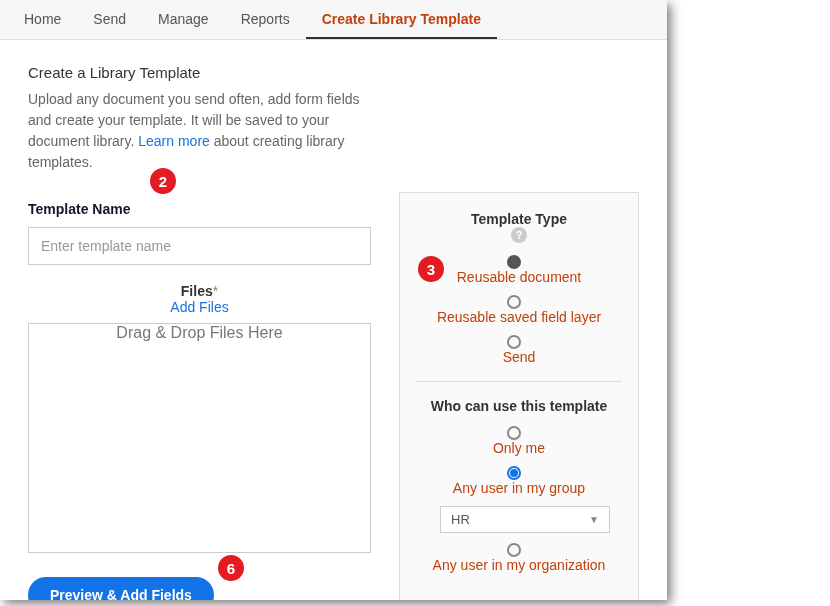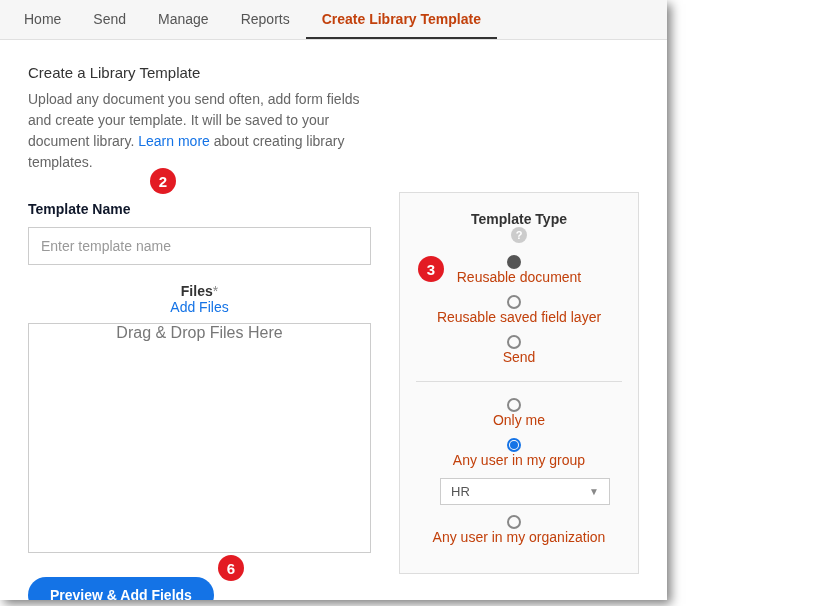--- a/index.html
+++ b/index.html
@@ -254,20 +254,23 @@
         <span class="radio-circle"></span>
         <span>Reusable saved field layer</span>
       </div>
       <div class="radio-row">
         <span class="radio-circle"></span>
         <span>Send</span>
       </div>
 
       <div class="divider"></div>
 
+      <div class="section-title">
+        <span>Who can use this template</span>
+      </div>
       <div class="radio-row">
         <span class="radio-circle"></span>
         <span>Only me</span>
       </div>
       <div class="radio-row">
         <span class="radio-circle filled-blue"></span>
         <span>Any user in my group</span>
       </div>
       <div class="select-box">
         <span>HR</span>

